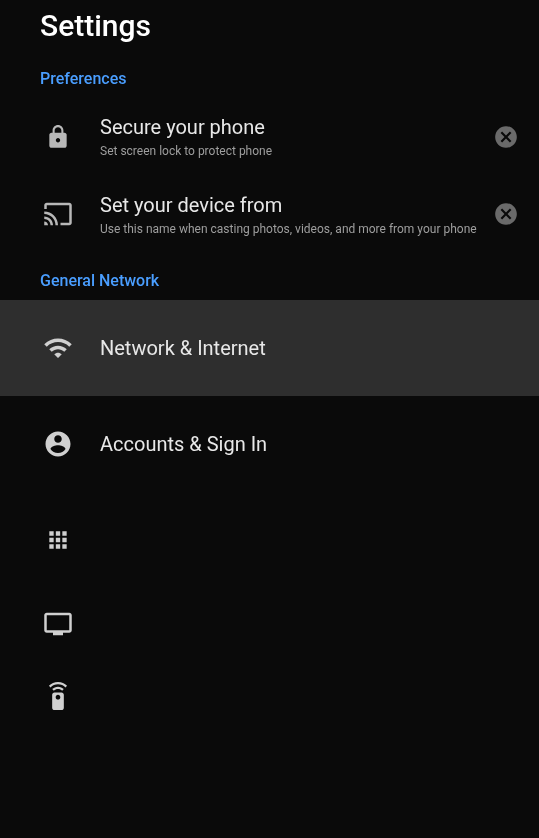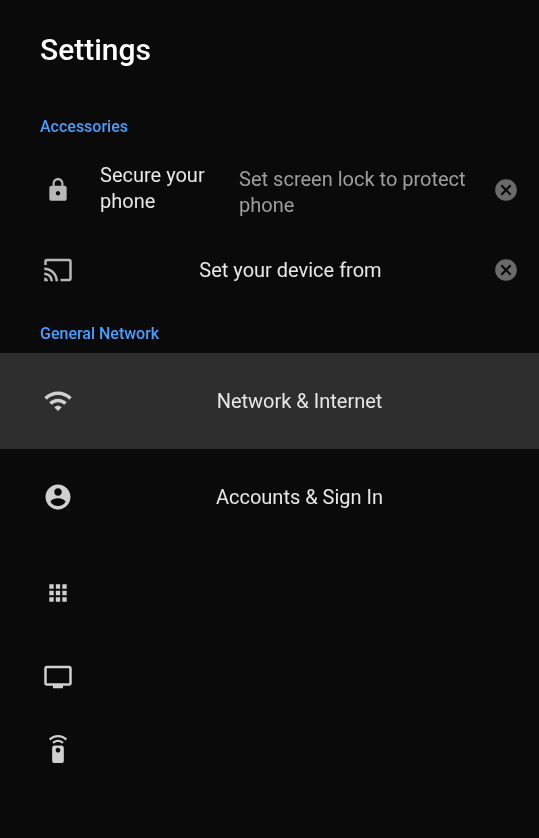--- a/index.html
+++ b/index.html
@@ -9,21 +9,21 @@
     }
     body {
       width: 539px;
       height: 838px;
       background: #0a0a0a;
       font-family: 'Roboto', -apple-system, BlinkMacSystemFont, sans-serif;
       color: #e0e0e0;
       overflow: hidden;
     }
     .header {
-      padding: 32px 40px;
+      padding: 8px 40px;
     }
     .header-title {
       font-size: 30px;
       font-weight: 500;
       color: #ffffff;
     }
     .section-header {
       padding: 18px 40px 10px;
       font-size: 16px;
       font-weight: 500;
@@ -48,31 +48,31 @@
       width: 36px;
       display: flex;
       align-items: center;
       justify-content: center;
       flex-shrink: 0;
     }
     .text-container {
       flex: 1;
       margin-left: 24px;
       display: flex;
-      flex-direction: row;
+      flex-direction: column;
       justify-content: center;
     }
     .item-title {
       font-size: 20px;
       color: #e8e8e8;
       font-weight: 400;
       line-height: 1.3;
     }
     .item-subtitle {
-      font-size: 20px;
+      font-size: 12px;
       color: #9e9e9e;
       margin-top: 4px;
       line-height: 1.3;
     }
     .dismiss-btn {
       width: 26px;
       height: 26px;
       margin-left: 12px;
       display: flex;
       align-items: center;
@@ -83,21 +83,21 @@
       display: block;
     }
   </style>
 </head>
 <body>
 
 <div class="header">
   <div class="header-title">Settings</div>
 </div>
 
-<div class="section-header">Accessories</div>
+<div class="section-header">Preferences</div>
 
 <div class="list-item suggestion">
   <div class="icon-container">
     <svg width="26" height="26" viewBox="0 0 24 24" fill="#b8b8b8">
       <path d="M18 8h-1V6c0-2.76-2.24-5-5-5S7 3.24 7 6v2H6c-1.1 0-2 .9-2 2v10c0 1.1.9 2 2 2h12c1.1 0 2-.9 2-2V10c0-1.1-.9-2-2-2zM12 17c-1.1 0-2-.9-2-2s.9-2 2-2 2 .9 2 2-.9 2-2 2zm3.1-9H8.9V6c0-1.71 1.39-3.1 3.1-3.1 1.71 0 3.1 1.39 3.1 3.1v2z"></path>
     </svg>
   </div>
   <div class="text-container">
     <div class="item-title">Secure your phone</div>
     <div class="item-subtitle">Set screen lock to protect phone</div>
@@ -110,20 +110,21 @@
 </div>
 
 <div class="list-item suggestion">
   <div class="icon-container">
     <svg width="30" height="30" viewBox="0 0 24 24" fill="#b8b8b8">
       <path d="M21 3H3c-1.1 0-2 .9-2 2v3h2V5h18v14h-7v2h7c1.1 0 2-.9 2-2V5c0-1.1-.9-2-2-2zM1 18v3h3c0-1.66-1.34-3-3-3zm0-4v2c2.76 0 5 2.24 5 5h2c0-3.87-3.13-7-7-7zm0-4v2c4.97 0 9 4.03 9 9h2c0-6.08-4.93-11-11-11z"></path>
     </svg>
   </div>
   <div class="text-container">
     <div class="item-title">Set your device from</div>
+    <div class="item-subtitle">Use this name when casting photos, videos, and more from your phone</div>
   </div>
   <div class="dismiss-btn">
     <svg width="26" height="26" viewBox="0 0 24 24" fill="#6a6a6a">
       <path d="M12 2C6.47 2 2 6.47 2 12s4.47 10 10 10 10-4.47 10-10S17.53 2 12 2zm5 13.59L15.59 17 12 13.41 8.41 17 7 15.59 10.59 12 7 8.41 8.41 7 12 10.59 15.59 7 17 8.41 13.41 12 17 15.59z"></path>
     </svg>
   </div>
 </div>
 
 <div class="section-header">General Network</div>
 

